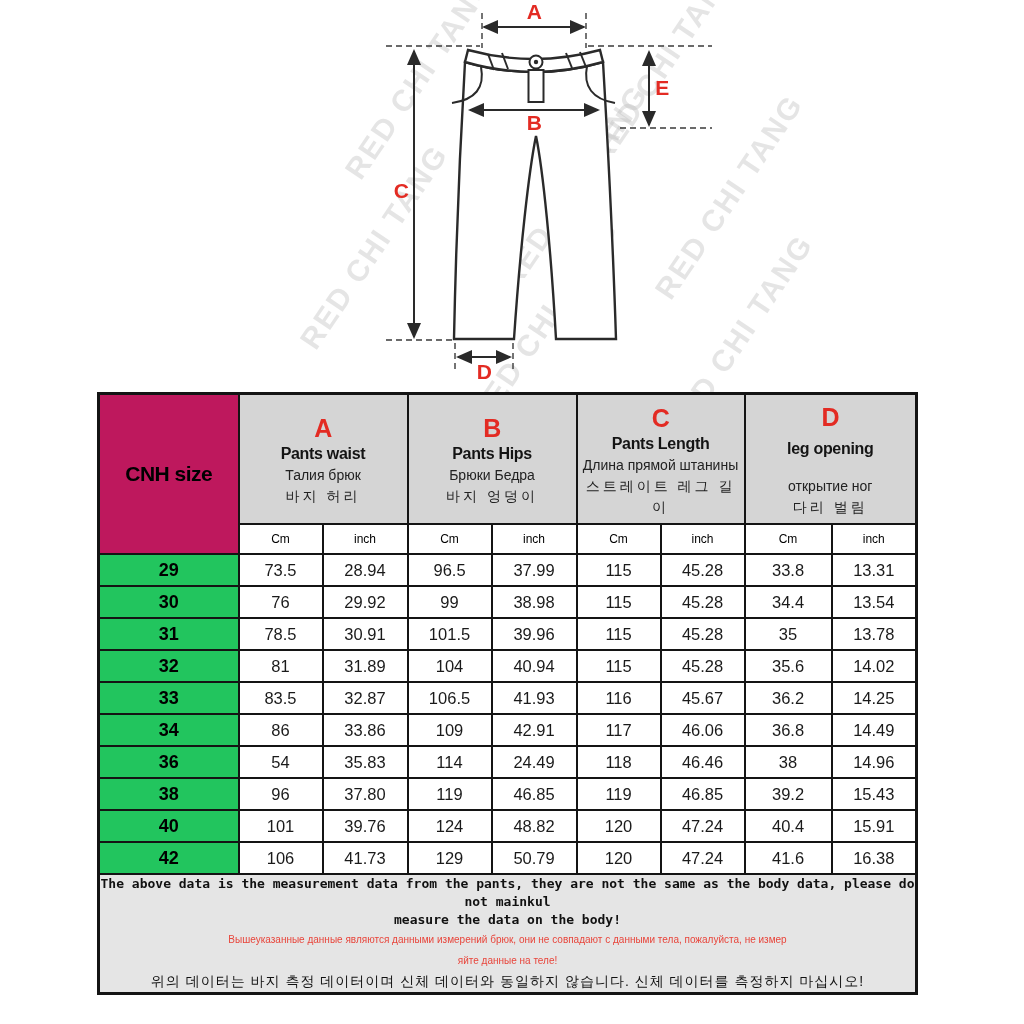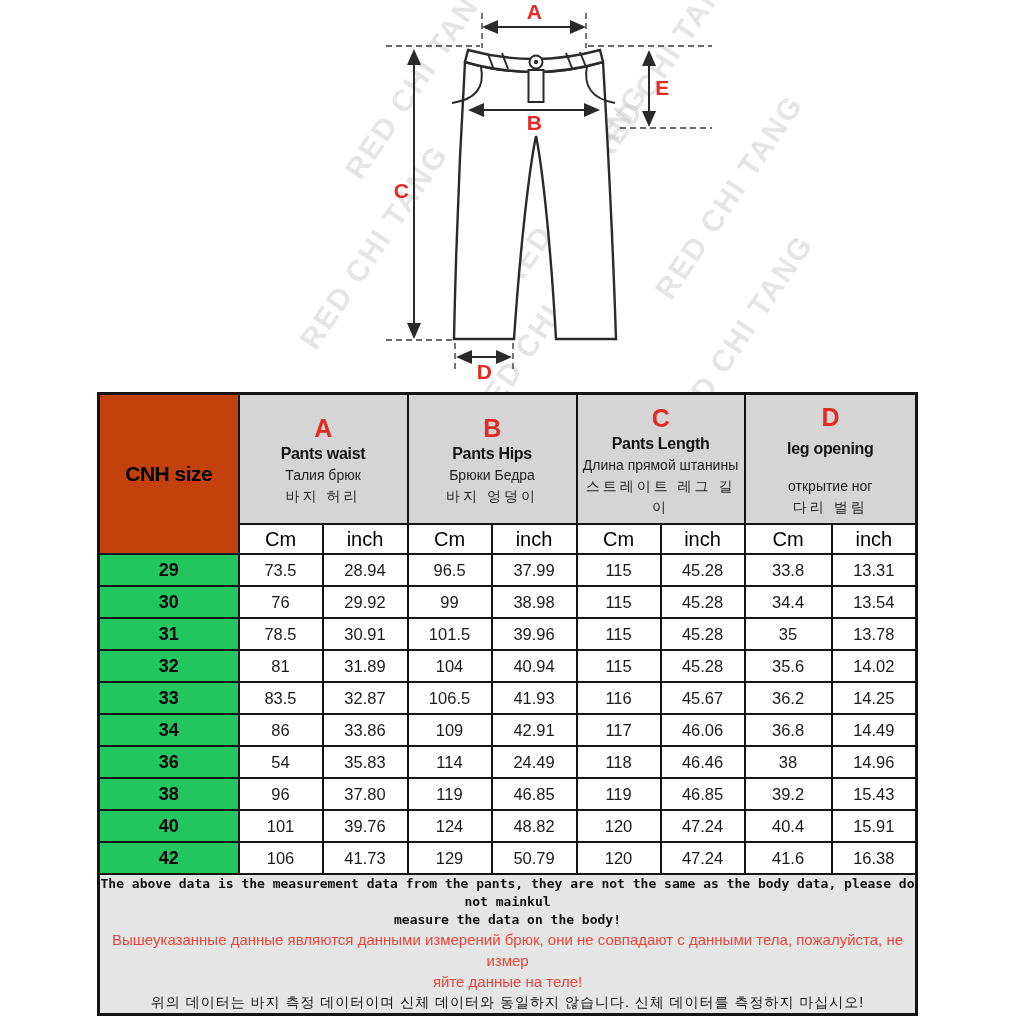--- a/index.html
+++ b/index.html
@@ -26,36 +26,36 @@
   #size-table{
     position:absolute;left:97px;top:392px;width:818px;
     border-collapse:collapse;table-layout:fixed;
     font-family:"Liberation Sans", sans-serif;
   }
   #size-table td,#size-table th{
     border:2px solid #141414;text-align:center;vertical-align:middle;
     padding:0;
   }
   #size-table{border:3px solid #141414;}
-  .corner{background:#c2410c;font-weight:bold;font-size:21px;letter-spacing:-0.5px;}
+  .corner{background:#be185d;font-weight:bold;font-size:21px;letter-spacing:-0.5px;}
   .col-head{background:#d5d5d5;height:128px;}
   .col-head .letter{font-weight:bold;font-size:25px;line-height:30px;margin-top:2px;letter-spacing:-0.5px;}
   .col-head .en{font-weight:bold;font-size:16px;line-height:22px;color:#141414;letter-spacing:-0.3px;}
   .col-head .ru{font-size:14px;line-height:21px;color:#222;}
   .col-head .ko{font-size:14px;line-height:21px;color:#222;letter-spacing:3px;}
-  .unit-row td{height:28px;font-size:20px;background:#ffffff;}
+  .unit-row td{height:28px;font-size:12px;background:#ffffff;}
   .data-row{height:32px;}
   .data-row .size-cell{background:#22c55e;font-weight:bold;font-size:18px;color:#000;}
   .data-row td{font-size:16.5px;background:#ffffff;color:#1a1a1a;}
   .footer-cell{background:#e5e5e5;height:100px;padding:4px 6px;}
   .footer-en{
     font-family:"DejaVu Sans Mono", monospace;font-weight:bold;
     font-size:13px;line-height:18px;color:#111;
   }
-  .footer-ru{font-size:15px;line-height:21px;}
+  .footer-ru{font-size:10px;line-height:21px;}
   .footer-ko{font-size:14px;line-height:21px;color:#111;letter-spacing:1px;}
 </style>
 </head>
 <body>
 
 <div id="diagram">
   <span class="wm wm1">RED CHI TANG</span>
   <span class="wm wm2">RED CHI TANG</span>
   <span class="wm wm3">RED CHI TANG</span>
   <span class="wm wm4">RED CHI TANG</span>

